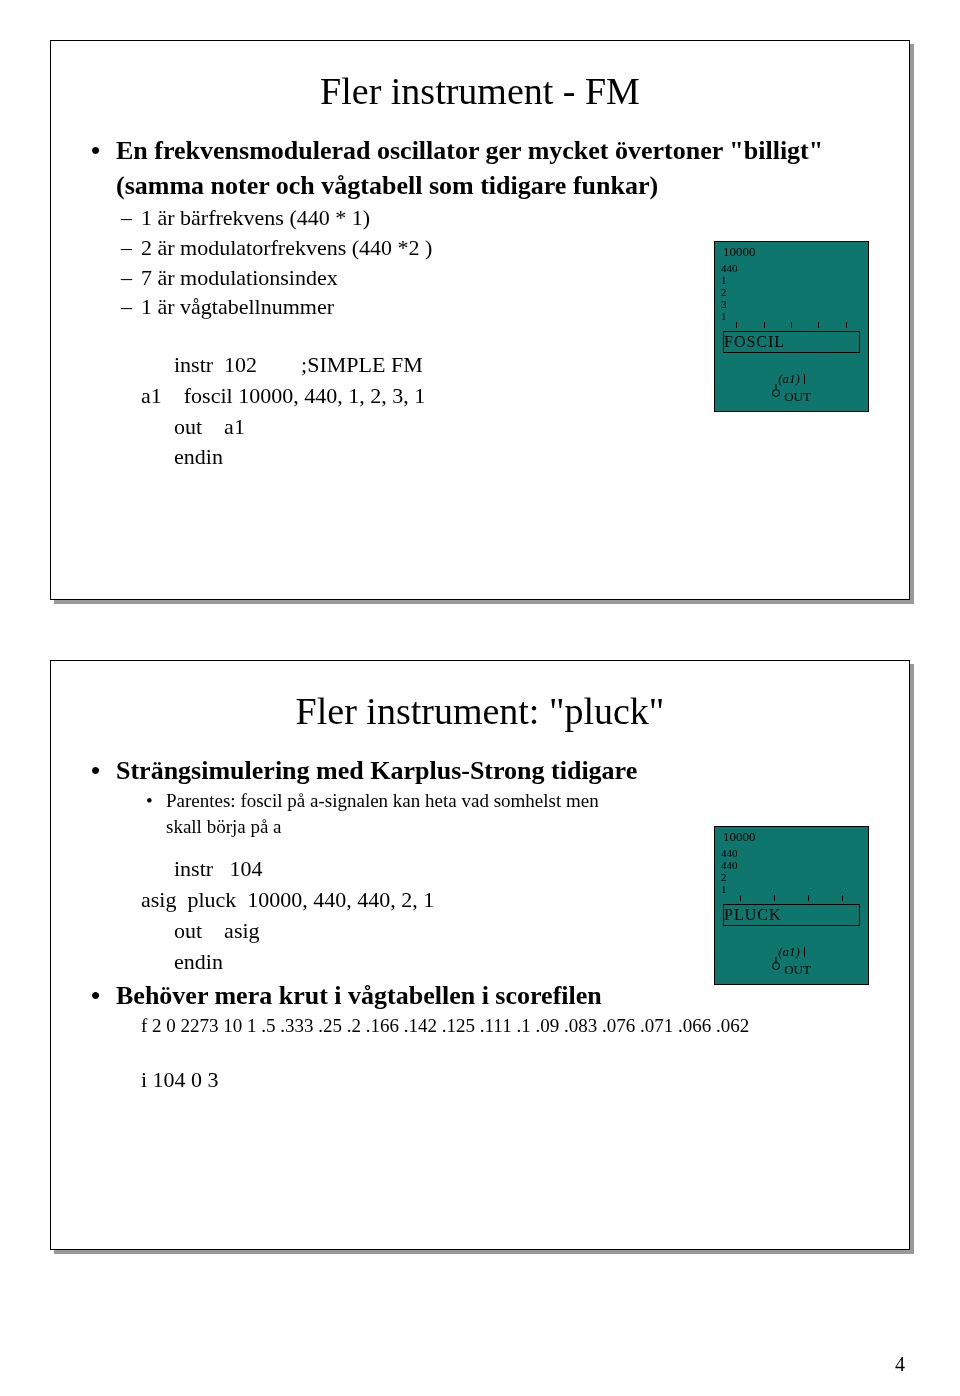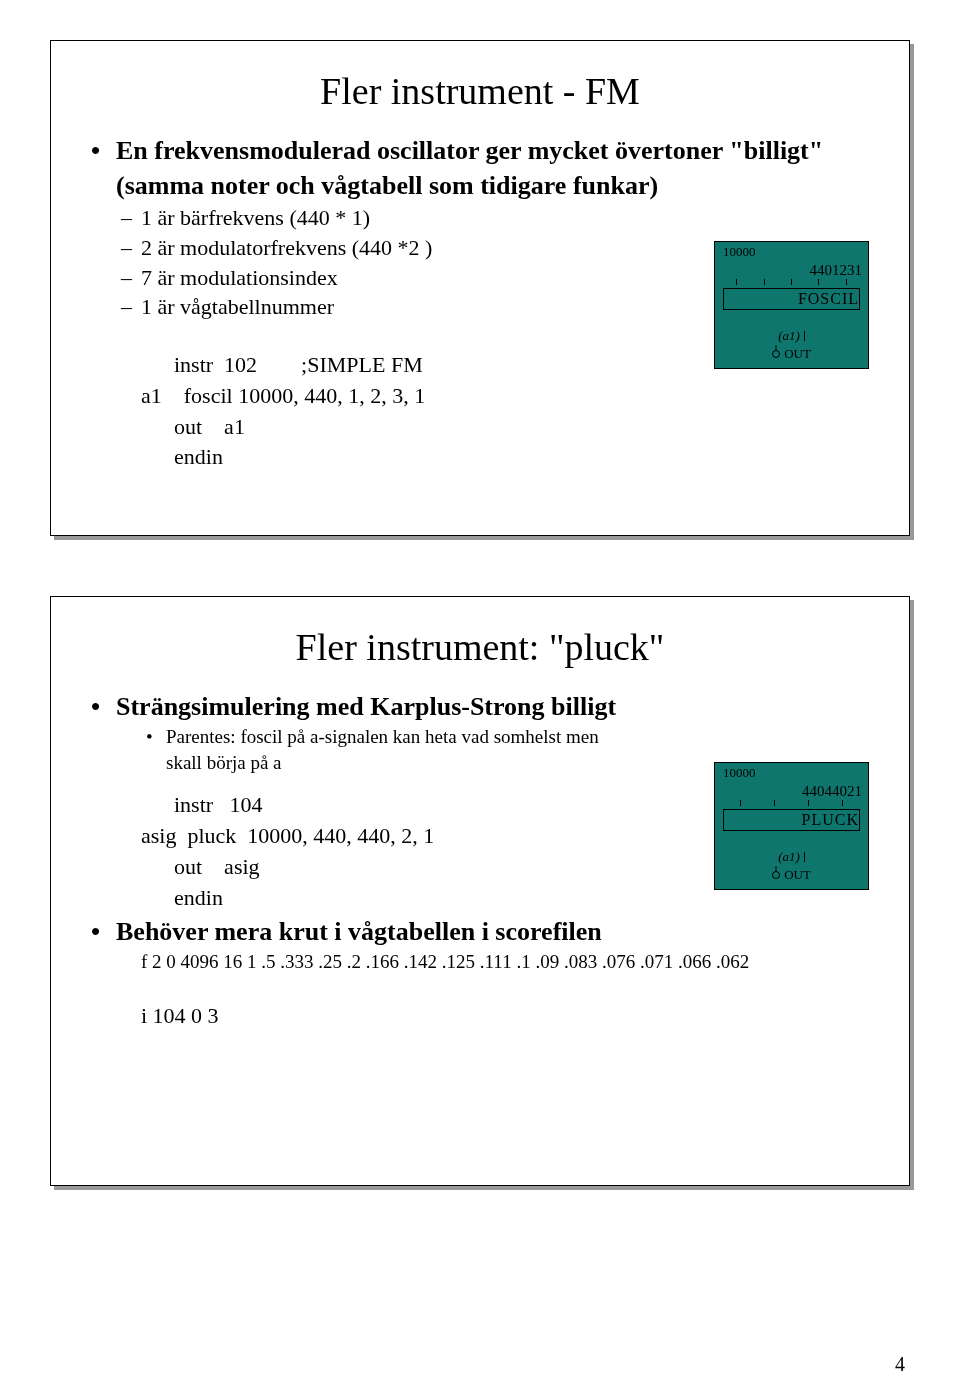--- a/index.html
+++ b/index.html
@@ -74,29 +74,30 @@
   margin: 28px 0 0 50px;
   white-space: pre;
 }
 .diagram {
   position: absolute;
   border: 1.5px solid #000;
   background: #0f766e;
 }
 .diag-top-labels {
   display: flex;
-  justify-content: flex-end;
-  font-family: "Times New Roman", serif;
-  font-size: 15px;
+  justify-content: center;
+  font-family: "Times New Roman", serif;
+  font-size: 11px;
   padding: 2px 6px 0 6px;
+  flex-direction: column;
 }
 .diag-box {
   border: 1.5px solid #000;
   margin: 3px 8px;
-  text-align: right;
+  text-align: left;
   font-family: "Times New Roman", serif;
   font-size: 16px;
   letter-spacing: 1px;
   padding: 1px 0;
 }
 .diag-below {
   display: flex;
   align-items: center;
   justify-content: center;
   gap: 4px;
@@ -111,21 +112,20 @@
   background: #000;
   margin: 0 auto;
 }
 .ticks-row {
   display: flex;
   justify-content: space-around;
   padding: 0 8px;
 }
 .diag-out {
   display: flex;
-  align-items: center;
   justify-content: center;
   gap: 4px;
   font-size: 13px;
   font-family: "Times New Roman", serif;
   margin-top: 2px;
 }
 .out-circle {
   width: 8px;
   height: 8px;
   border: 1px solid #000;
@@ -149,21 +149,21 @@
   font-size: 22px;
   padding-left: 50px;
   line-height: 1.35;
 }
 </style>
 </head>
 <body>
 
 <div class="page">
 
-  <div class="slide" style="height:496px;">
+  <div class="slide" style="height:560px;">
     <h1 class="slide-title">Fler instrument - FM</h1>
 
     <div class="bullet-l1">En frekvensmodulerad oscillator ger mycket övertoner "billigt" (samma noter och vågtabell som tidigare funkar)</div>
     <div class="bullet-l2">1 är bärfrekvens (440 * 1)</div>
     <div class="bullet-l2">2 är modulatorfrekvens (440 *2 )</div>
     <div class="bullet-l2">7 är modulationsindex</div>
     <div class="bullet-l2">1 är vågtabellnummer</div>
 
     <div class="code-block">      instr  102        ;SIMPLE FM
 a1    foscil 10000, 440, 1, 2, 3, 1
@@ -195,30 +195,30 @@
         <span class="out-circle"></span>
         <span>OUT</span>
       </div>
       <div style="height:6px;"></div>
     </div>
   </div>
 
   <div class="slide" style="height:590px;">
     <h1 class="slide-title">Fler instrument: "pluck"</h1>
 
-    <div class="bullet-l1">Strängsimulering med Karplus-Strong billigt</div>
+    <div class="bullet-l1">Strängsimulering med Karplus-Strong tidigare</div>
     <div class="bullet-l3" style="width:520px;">Parentes: foscil på a-signalen kan heta vad somhelst men skall börja på a</div>
 
     <div class="code-block" style="margin-top:15px;">      instr   104
 asig  pluck  10000, 440, 440, 2, 1
       out    asig
       endin</div>
 
     <div class="bullet-l1" style="">Behöver mera krut i  vågtabellen i scorefilen</div>
-    <div class="text-indent-l2" style="font-size:19px;">f 2 0 4096 16 1 .5 .333 .25 .2 .166 .142 .125 .111 .1 .09 .083 .076 .071 .066 .062</div>
+    <div class="text-indent-l2" style="font-size:19px;">f 2 0 2273 10 1 .5 .333 .25 .2 .166 .142 .125 .111 .1 .09 .083 .076 .071 .066 .062</div>
 
     <div class="text-indent-l2" style="margin-top:27px;">i 104 0 3</div>
 
     <div class="diagram" style="right:40px; top:165px; width:155px;">
       <div style="font-size:13px;padding:2px 0 0 8px;">10000</div>
       <div class="diag-top-labels">
         <span>440</span>
         <span>440</span>
         <span>2</span>
         <span>1</span>

